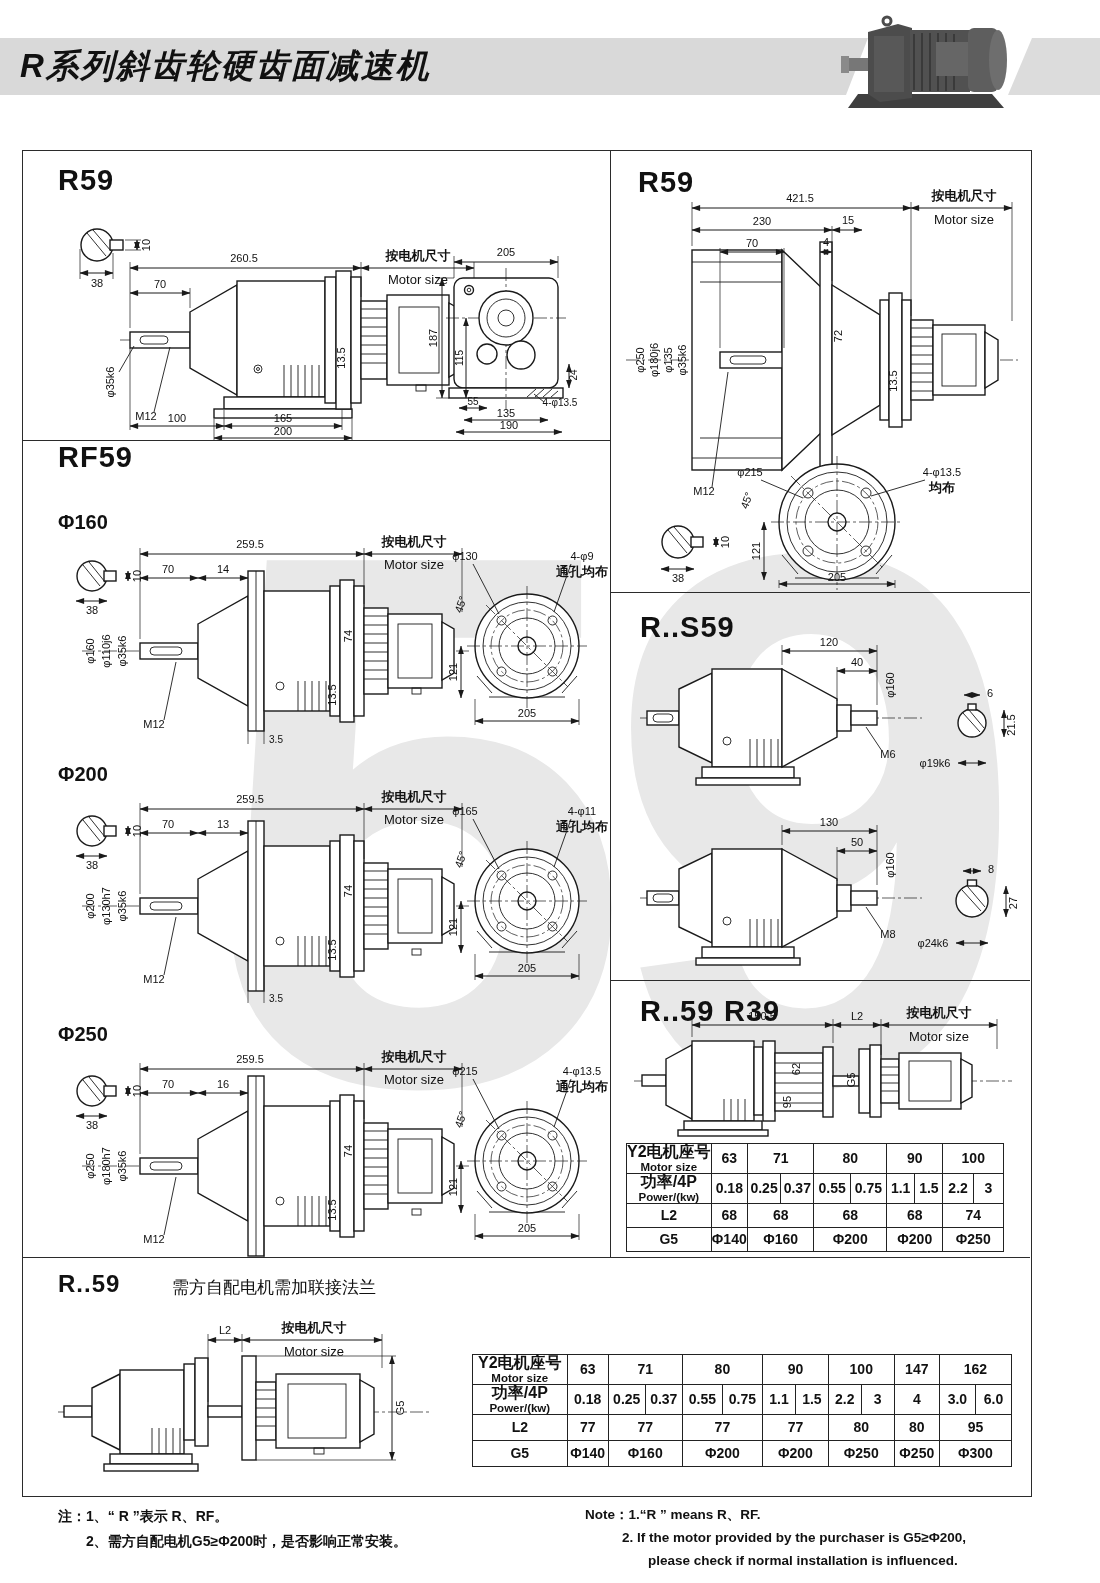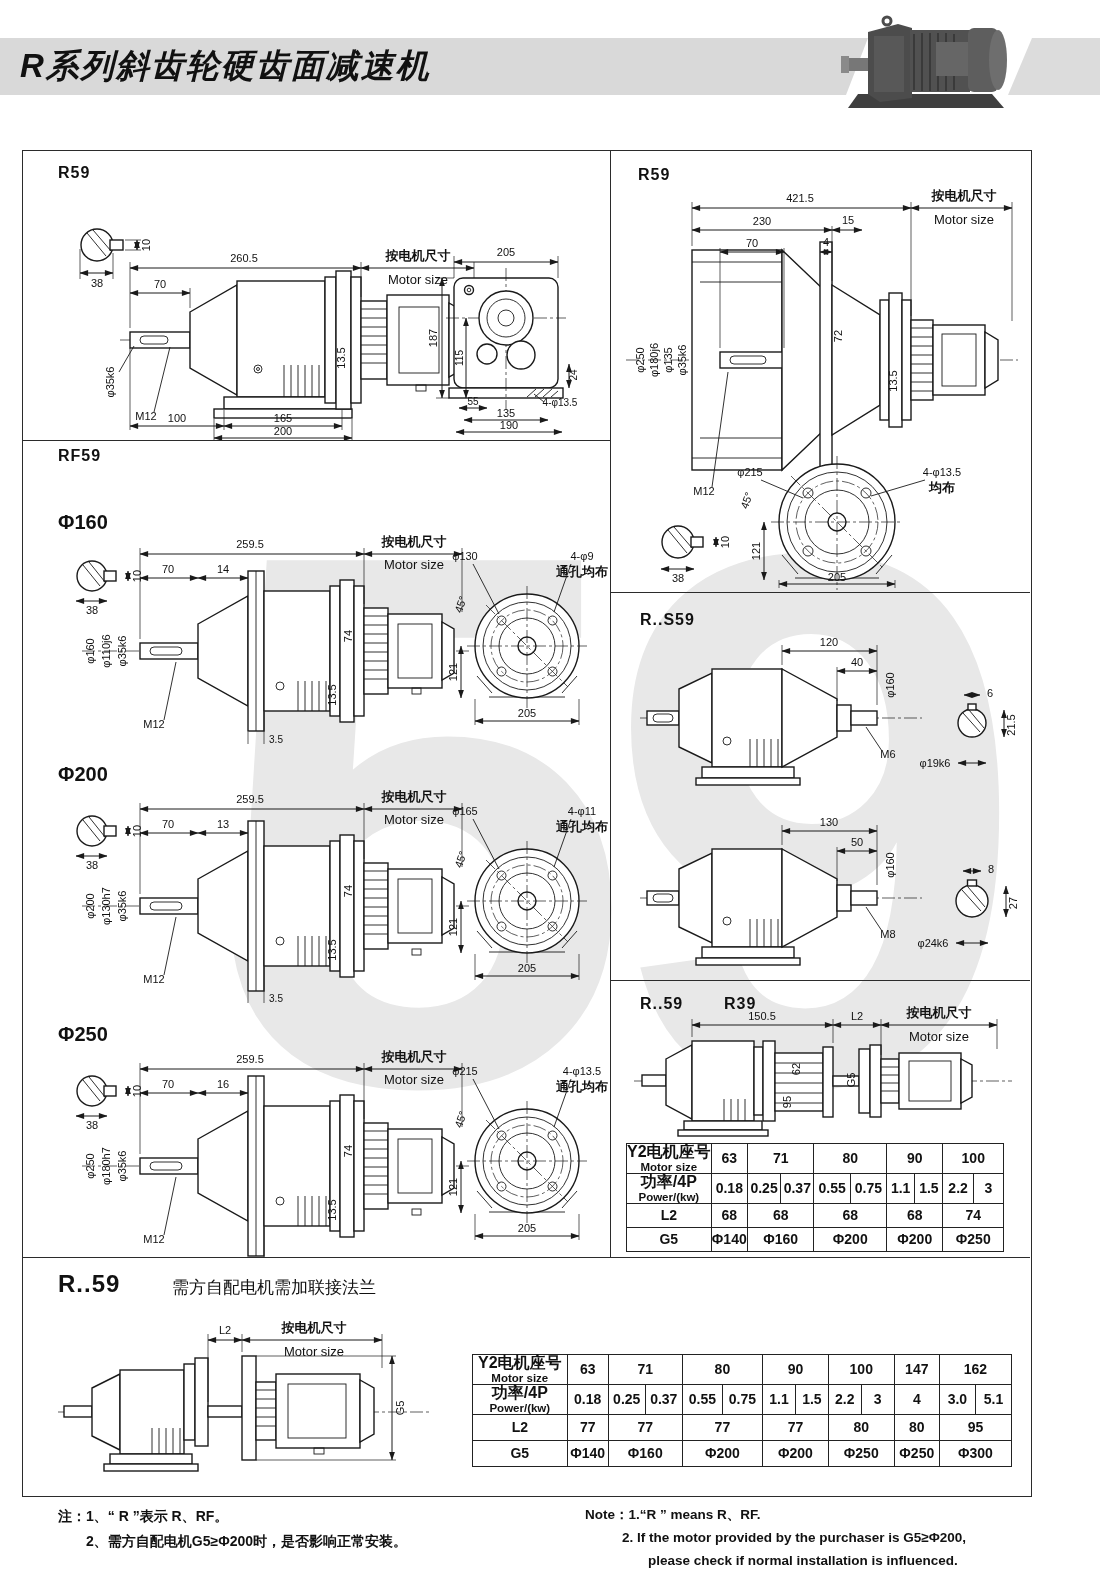--- a/index.html
+++ b/index.html
@@ -14,21 +14,21 @@
   #pgtitle{left:20px;top:44px;font-size:33px;font-weight:bold;font-style:italic;
            letter-spacing:2px;white-space:nowrap;}
   
   #wm{left:210px;top:470px;font-size:760px;line-height:700px;font-weight:bold;
       color:#e8e8e8;letter-spacing:-28px;z-index:0;}
   
   .frame{border:1.6px solid #2b2b2b;z-index:3;pointer-events:none;}
   .hline{border-top:1.6px solid #2b2b2b;height:0;z-index:3;}
   .vline{border-left:1.6px solid #2b2b2b;width:0;z-index:3;}
   .panel{z-index:2;}
-  .ptitle{font-size:16px;font-weight:bold;letter-spacing:1px;white-space:nowrap;}
+  .ptitle{font-size:29px;font-weight:bold;letter-spacing:1px;white-space:nowrap;}
   .plabel{font-size:20px;font-weight:bold;}
   svg text{font-family:"Liberation Sans","DejaVu Sans",sans-serif;}
   .dt{font-size:11px;fill:#111;text-anchor:middle;}
   .dt10{font-size:10px;fill:#111;text-anchor:middle;}
   .zh{font-size:13px;font-weight:bold;fill:#111;text-anchor:middle;}
   .en{font-size:13px;fill:#111;text-anchor:middle;}
   .o{fill:#fff;stroke:#1a1a1a;stroke-width:1.4;stroke-linejoin:miter;}
   .t{fill:none;stroke:#1a1a1a;stroke-width:.9;}
   .cl{fill:none;stroke:#1a1a1a;stroke-width:.7;stroke-dasharray:13 3 3 3;}
   .dl{stroke:#1a1a1a;stroke-width:1;}
@@ -270,21 +270,21 @@
       <rect class="o" x="13" y="-5" width="12" height="10"></rect>
       <line class="dl" x1="-17" y1="27" x2="16" y2="27" marker-start="url(#arw)" marker-end="url(#arw)"></line>
       <text class="dt" x="0" y="40">38</text>
       <line class="dl" x1="38" y1="-5" x2="38" y2="5" marker-start="url(#arw)" marker-end="url(#arw)"></line>
       <text class="dt" x="48" y="3" transform="rotate(-90 48 0)">10</text>
     </g>
   </svg>
 </div>
 
 <div class="abs panel" style="left:22px;top:441px;width:588px;height:816px">
-  <div class="abs ptitle" style="left:36px;top:6px">RF59</div>
+  <div class="abs ptitle" style="left:36px;top:0">RF59</div>
   <div class="abs plabel" style="left:36px;top:70px">Φ160</div>
   <div class="abs plabel" style="left:36px;top:322px">Φ200</div>
   <div class="abs plabel" style="left:36px;top:582px">Φ250</div>
   <svg width="588" height="816">
 
     <g transform="translate(0,95)">
       <g transform="translate(70,40)">
           <circle class="o" r="15"></circle>
           <path class="t" d="M-9,-11 L8,10 M-3,-14 L13,6"></path>
           <rect class="o" x="12" y="-5" width="12" height="10"></rect>
@@ -772,21 +772,21 @@
       <td>0.25</td>
       <td>0.37</td>
       <td>0.55</td>
       <td>0.75</td>
       <td>1.1</td>
       <td>1.5</td>
       <td>2.2</td>
       <td>3</td>
       <td>4</td>
       <td>3.0</td>
-      <td>5.1</td>
+      <td>6.0</td>
     </tr>
     <tr style="height:26px">
       <td class="lbl">L2</td>
       <td>77</td>
       <td colspan="2">77</td>
       <td colspan="2">77</td>
       <td colspan="2">77</td>
       <td colspan="2">80</td>
       <td>80</td>
       <td colspan="2">95</td>

